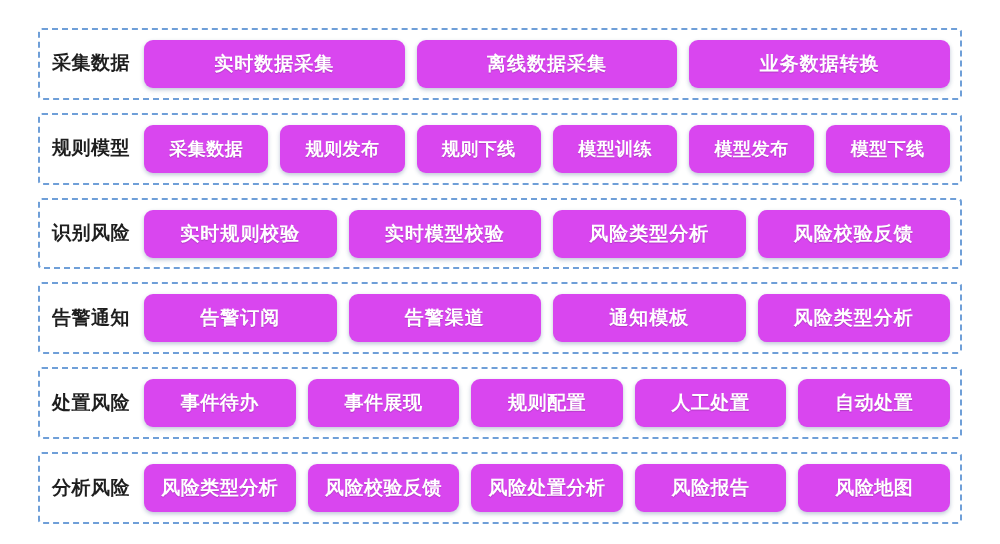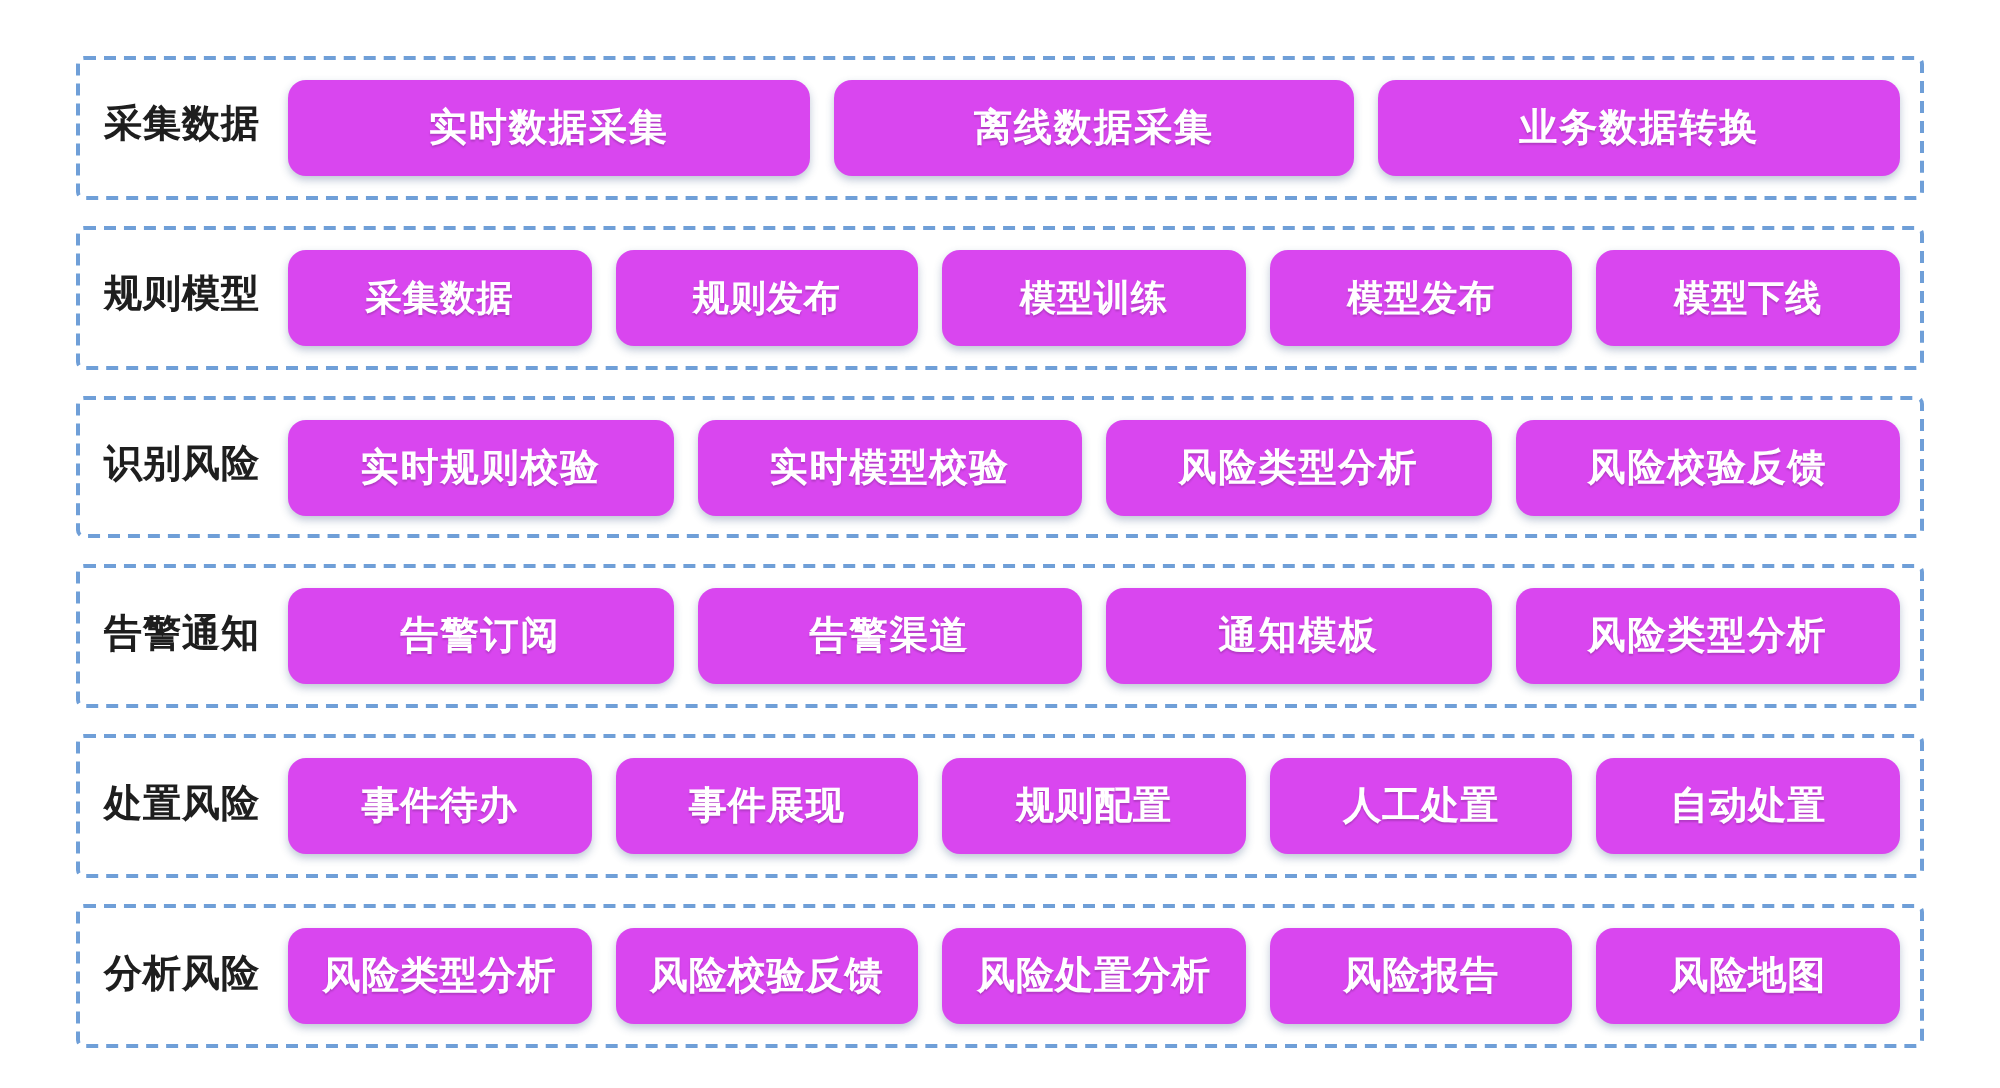--- a/index.html
+++ b/index.html
@@ -92,20 +92,21 @@
         <div class="chip">实时数据采集</div>
         <div class="chip">离线数据采集</div>
         <div class="chip">业务数据转换</div>
       </div>
     </div>
     <div class="row" data-count="6">
       <div class="row-label">规则模型</div>
       <div class="row-items">
         <div class="chip">采集数据</div>
         <div class="chip">规则发布</div>
+        <div class="chip">规则下线</div>
         <div class="chip">模型训练</div>
         <div class="chip">模型发布</div>
         <div class="chip">模型下线</div>
       </div>
     </div>
     <div class="row" data-count="4">
       <div class="row-label">识别风险</div>
       <div class="row-items">
         <div class="chip">实时规则校验</div>
         <div class="chip">实时模型校验</div>

